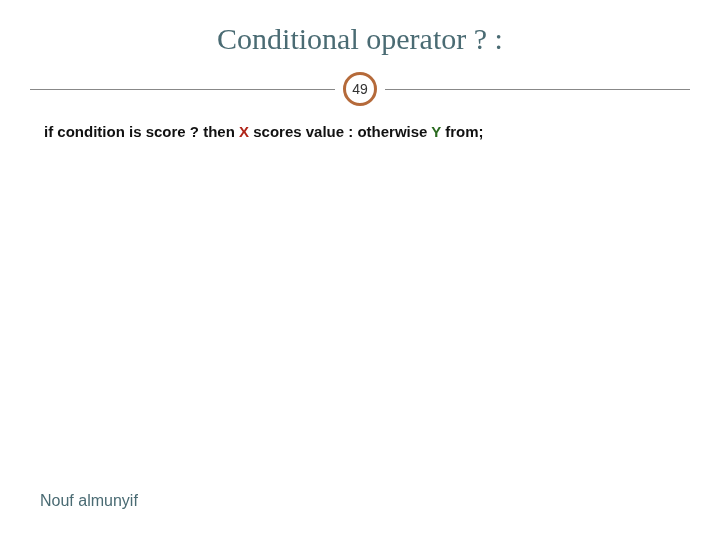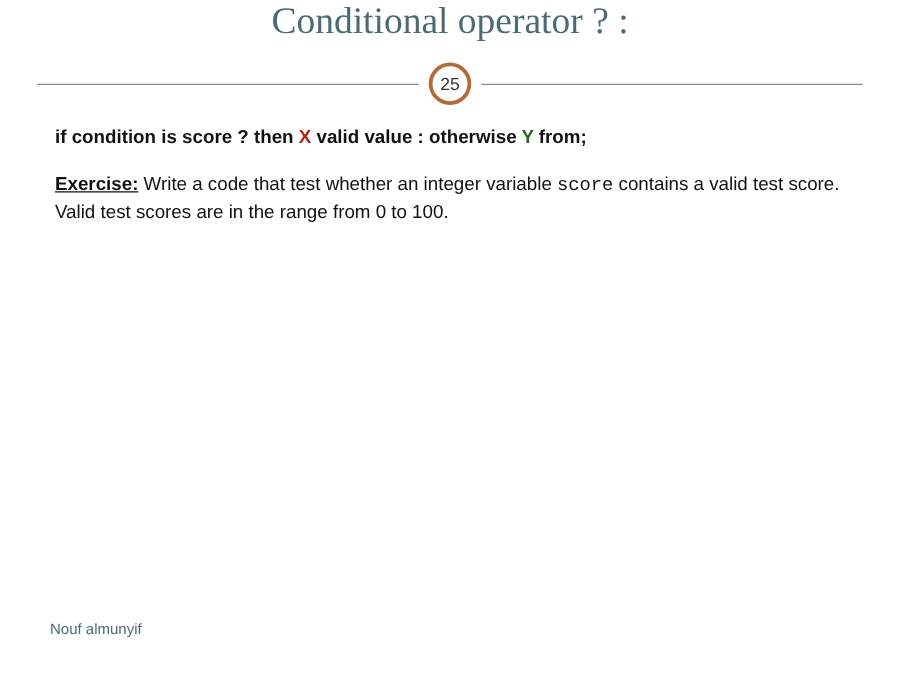--- a/index.html
+++ b/index.html
@@ -14,20 +14,21 @@
     height: 540px;
     position: relative;
     background: #fff;
   }
   .title {
     text-align: center;
     font-family: Georgia, 'Times New Roman', serif;
     font-size: 30px;
     color: #4a6b73;
     font-weight: normal;
+    padding-top: 22px;
     padding-bottom: 10px;
   }
   .divider-row {
     display: flex;
     align-items: center;
     padding: 0 30px;
     margin-top: 6px;
     margin-bottom: 16px;
   }
   .divider-line {
@@ -68,44 +69,41 @@
     text-decoration: underline;
     font-weight: bold;
   }
   .code-inline {
     font-family: "Courier New", monospace;
   }
   .footer {
     position: absolute;
     left: 40px;
     bottom: 30px;
-    font-size: 12px;
+    font-size: 16px;
     color: #4a6b73;
   }
 </style>
 </head>
 <body>
 
 <div class="slide">
 
   <h1 class="title">Conditional operator  ? :</h1>
 
   <div class="divider-row">
     <div class="divider-line"></div>
-    <div class="page-badge">25</div>
+    <div class="page-badge">49</div>
     <div class="divider-line"></div>
   </div>
 
   <div class="content">
 
     <p class="syntax-line">
-      <span>if condition is score ? then </span><span class="x">X</span><span> valid value : otherwise </span><span class="y">Y</span><span> from;</span>
+      <span>if condition is score ? then </span><span class="x">X</span><span> scores value : otherwise </span><span class="y">Y</span><span> from;</span>
     </p>
 
-    <p class="exercise">
-      <span class="ex-label">Exercise:</span><span> Write a code that test whether an integer variable </span><span class="code-inline">score</span><span> contains a valid test score. Valid test scores are in the range from 0 to 100.</span>
-    </p>
 
   </div>
 
   <div class="footer">Nouf almunyif</div>
 
 </div>
 
 </body></html>

